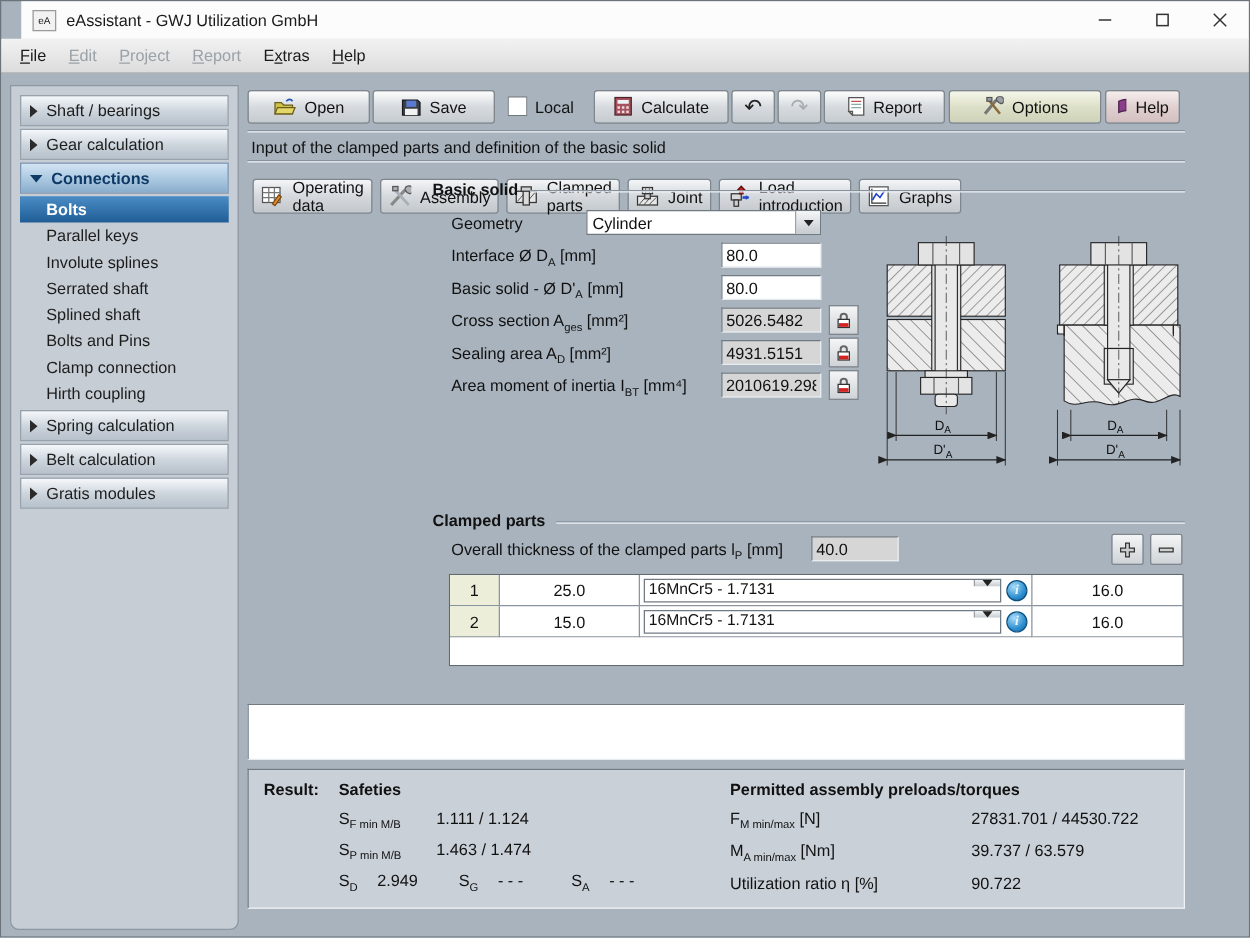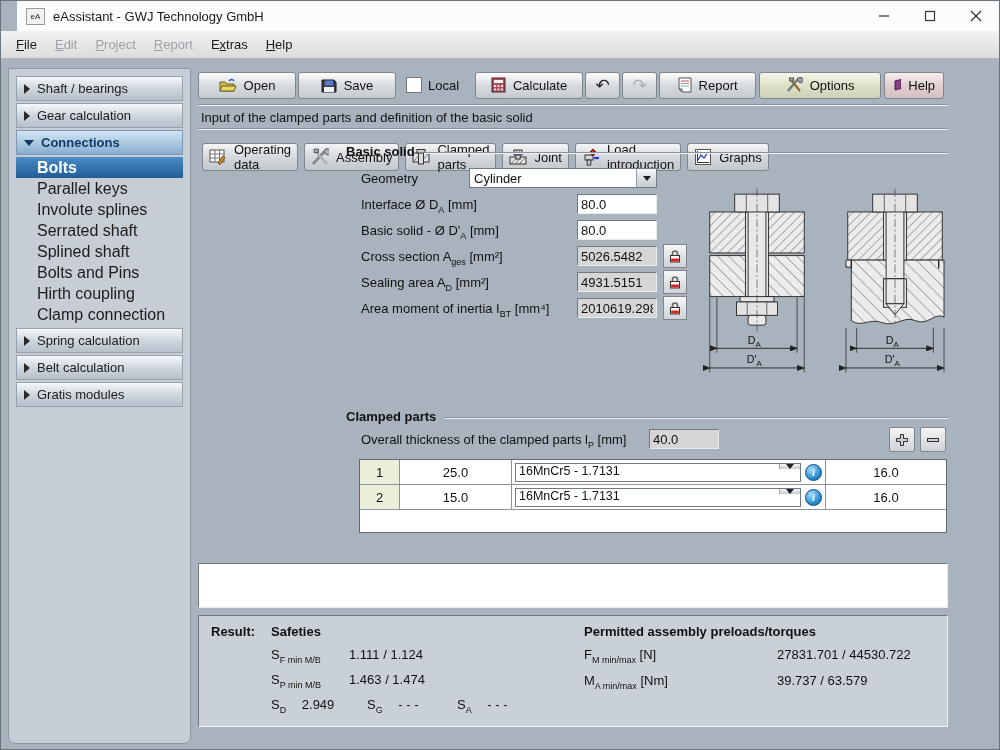--- a/index.html
+++ b/index.html
@@ -33,21 +33,21 @@
   .acc-header{height:25px;margin-bottom:2px;background:linear-gradient(#f5f8fb,#cbd3db 55%,#b7c1cb);
               border:1px solid #98a2ac;display:flex;align-items:center;gap:7px;padding-left:7px;
               font-size:13px;color:#1c1c1c;box-sizing:border-box;}
   .acc-header.expanded{background:linear-gradient(#d3e4f3,#a9c7e0 55%,#8aadcd);
               border-color:#7d97b2;color:#0f3a66;font-weight:bold;}
   .tri-r{width:0;height:0;border-top:5px solid transparent;border-bottom:5px solid transparent;
          border-left:6px solid #2a2a2a;}
   .tri-d{width:0;height:0;border-left:5px solid transparent;border-right:5px solid transparent;
          border-top:6px solid #0f3a66;}
   .acc-items{margin:1px 0 3px 0;}
-  .acc-item{height:21px;display:flex;align-items:center;padding-left:21px;font-size:16px;color:#1c1c1c;}
+  .acc-item{height:21px;display:flex;align-items:center;padding-left:21px;font-size:13px;color:#1c1c1c;}
   .acc-item.selected{background:linear-gradient(#4a8cc4,#205d96);color:#fff;font-weight:bold;padding-left:21px;}
 
   
   .toolbar{position:absolute;left:197px;top:11px;height:30px;display:flex;align-items:center;}
   .tb-btn{height:27px;border:1px solid #7f868d;border-radius:3px;
           background:linear-gradient(#fdfdfd,#d7dbdf 50%,#c6cbd0);
           display:flex;align-items:center;justify-content:center;gap:7px;font-size:13px;color:#111;
           box-sizing:border-box;padding:0 8px;}
   .tb-btn.small{padding:0;}
   .tb-btn.options{background:linear-gradient(#f6f7ea,#dde0c8 50%,#ced2b8);}
@@ -136,21 +136,21 @@
 </style>
 </head>
 <body>
 
 <div id="app">
 
   <div class="titlebar">
     <div class="app-icon">
         <span>eA</span>
       </div>
-    <div class="title-text">eAssistant - GWJ Technology GmbH</div>
+    <div class="title-text">eAssistant - GWJ Utilization GmbH</div>
     <div class="win-controls">
       <div class="win-btn">
         <svg width="12" height="12">
             <line x1="1" y1="6" x2="11" y2="6" stroke="#333" stroke-width="1.2"></line>
           </svg>
       </div>
       <div class="win-btn">
         <svg width="12" height="12">
             <rect x="1.5" y="1.5" width="9" height="9" fill="none" stroke="#333" stroke-width="1.2"></rect>
           </svg>
@@ -201,24 +201,24 @@
         <div class="acc-item">
             <span>Serrated shaft</span>
           </div>
         <div class="acc-item">
             <span>Splined shaft</span>
           </div>
         <div class="acc-item">
             <span>Bolts and Pins</span>
           </div>
         <div class="acc-item">
+            <span>Clamp connection</span>
+          </div>
+        <div class="acc-item">
             <span>Hirth coupling</span>
-          </div>
-        <div class="acc-item">
-            <span>Clamp connection</span>
           </div>
       </div>
       <div class="acc-header">
         <span class="tri-r"></span>
         <span>Spring calculation</span>
       </div>
       <div class="acc-header">
         <span class="tri-r"></span>
         <span>Belt calculation</span>
       </div>
@@ -583,16 +583,20 @@
       </div>
       <div class="res-abs res-bold" style="left:385px;top:8px">Permitted assembly preloads/torques</div>
       <div class="res-abs res-flexr" style="left:385px;top:31px">
         <span class="lblr"><span>F</span><sub>M min/max</sub><span> [N]</span></span>
         <span>27831.701 / 44530.722</span>
       </div>
       <div class="res-abs res-flexr" style="left:385px;top:57px">
         <span class="lblr"><span>M</span><sub>A min/max</sub><span> [Nm]</span></span>
         <span>39.737 / 63.579</span>
       </div>
+      <div class="res-abs res-flexr" style="left:385px;top:83px">
+        <span class="lblr"><span>Utilization ratio η [%]</span></span>
+        <span>90.722</span>
+      </div>
     </div>
 
   </div>
 </div>
 
 </body></html>

